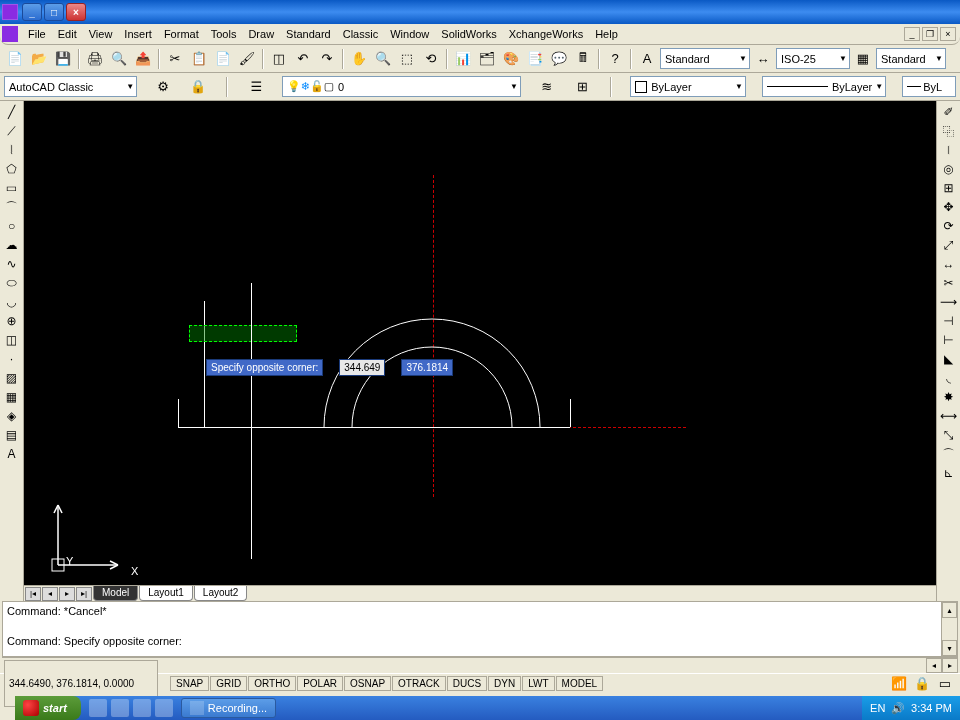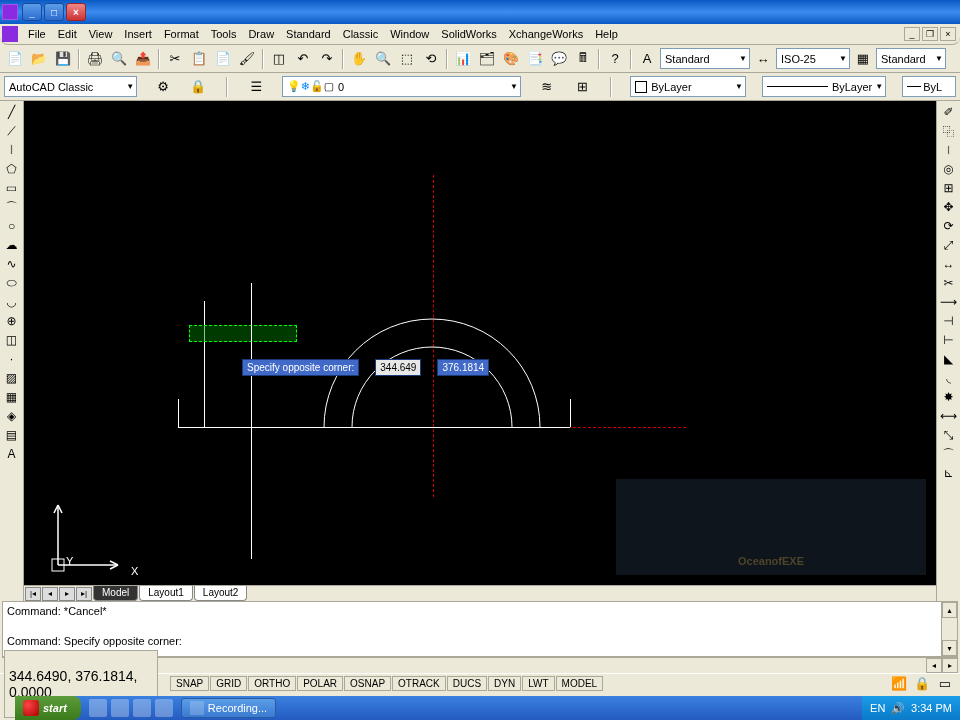--- a/index.html
+++ b/index.html
@@ -43,41 +43,41 @@
 
 .centerline-v { position:absolute; left:409px; top:74px; height:322px; border-left:1px dashed #c00; }
 .centerline-h { position:absolute; left:154px; top:326px; width:508px; border-top:1px dashed #c00; }
 
 .baseline { position:absolute; left:154px; top:326px; width:392px; border-top:1px solid #fff; }
 .tick { position:absolute; width:0; border-left:1px solid #fff; }
 
 .selbox { position:absolute; left:165px; top:224px; width:108px; height:17px; background:rgba(0,128,0,0.45); border:1px dashed #0f0; }
 .crosshair-v { position:absolute; left:227px; top:182px; height:276px; border-left:1px solid #fff; }
 
-.tooltip { position:absolute; left:182px; top:258px; display:flex; gap:4px;padding-left:36px; }
+.tooltip { position:absolute; left:182px; top:258px; display:flex; gap:4px; }
 .tooltip .label { background:#4169c7; color:#fff; border:1px solid #1a3a7a; padding:2px 4px; font-size:10px; }
 .tooltip .val { background:#e8e8e8; color:#000; border:1px solid #1a3a7a; padding:2px 4px; font-size:10px;margin-left:12px; }
 .tooltip .val.active { background:#4169c7; color:#fff; }
 
 .watermark { position:absolute; right:10px; bottom:10px; width:310px; height:96px; background:rgba(40,60,80,0.35); display:flex; align-items:flex-end; justify-content:center; color:rgba(120,100,50,0.6); font-size:18px; font-weight:bold; padding-bottom:8px;}
 
 .tabbar { height:16px; background:#ece9d8; display:flex; align-items:center; border-top:1px solid #aca899; }
 .tabnav { width:16px; height:14px; border:1px solid #888; background:#ddd; display:flex;align-items:center;justify-content:center; font-size:8px; margin-left:1px;}
 .tab { height:15px; padding:1px 8px 0; background:#fff; border:1px solid #888; border-top:none; border-radius:0 0 4px 4px; font-size:10px; margin-left:1px;}
 .tab.active { background:#333; color:#fff; }
 
 .cmdwindow { height:56px; border:1px solid #aca899; margin:0 2px; background:#fff; display:flex; }
 .cmdtext { flex:1; padding:2px 4px; font-family:'Courier New',monospace; font-size:12px; line-height:14px; white-space:pre; }
 .cmdscroll { width:16px; background:#ece9d8; border-left:1px solid #aca899; display:flex; flex-direction:column; }
 .cmdscroll .sbtn { height:16px; border:1px solid #aca899; background:#ece9d8; display:flex;align-items:center;justify-content:center; font-size:8px;}
 .cmdhbar { height:16px; background:#ece9d8; border-top:1px solid #aca899; display:flex; margin:0 2px;}
 .cmdhbar .sbtn { width:16px; border:1px solid #aca899; display:flex;align-items:center;justify-content:center;font-size:8px;}
 
 .statusbar { height:20px; background:#ece9d8; border-top:1px solid #fff; display:flex; align-items:center; padding:0 4px; gap:1px; }
-.coords { width:154px; border:1px solid #aca899; padding:17px 4px; background:#ece9d8; font-size:14px;}
+.coords { width:154px; border:1px solid #aca899; padding:17px 4px; background:#ece9d8; font-size:10px;}
 .sbtn2 { border:1px solid #aca899; padding:1px 5px; background:#ece9d8; font-size:10px;}
 
 .taskbar { position:absolute; bottom:0; left:15px; right:0; height:24px; background:linear-gradient(#3a81e0,#245bc0); display:flex; align-items:center; }
 .startbtn { height:24px; padding:0 14px 0 8px; background:linear-gradient(#5c9c3a,#3a7a1a); color:#fff; font-weight:bold; font-style:italic; display:flex; align-items:center; border-radius:0 8px 8px 0;}
 .startbtn .orb { width:16px; height:16px; background:radial-gradient(circle at 30% 30%,#f44,#a00); border-radius:3px; margin-right:4px;}
 .ql { display:flex; gap:4px; padding:0 8px; }
 .ql-ico { width:18px; height:18px; background:rgba(255,255,255,0.3); border-radius:2px;}
 .task { height:20px; padding:0 8px; background:linear-gradient(#5c9de8,#3a7ad0); border:1px solid #2a5aa0; border-radius:3px; color:#fff; display:flex; align-items:center; gap:4px; margin-right:2px; font-size:10px;}
 .task .ico { width:14px; height:14px; background:#fff3; }
 .tray { margin-left:auto; background:linear-gradient(#1a9de8,#0a7ac8); height:24px; display:flex; align-items:center; padding:0 8px; color:#fff; gap:6px; font-size:10px;}
@@ -243,23 +243,20 @@
       <div class="selbox"></div>
 
       <div class="crosshair-v"></div>
 
       <div class="tooltip">
         <div class="label">Specify opposite corner:</div>
         <div class="val">344.649</div>
         <div class="val active">376.1814</div>
       </div>
 
-      <div class="watermark">
-          <span>OceanofEXE</span>
-        </div>
 
       <span class="axis-y">Y</span>
       <span class="axis-x">X</span>
       <svg class="ucs" width="90" height="80">
         <line x1="20" y1="70" x2="20" y2="10"></line>
         <line x1="20" y1="10" x2="16" y2="18"></line>
           <line x1="20" y1="10" x2="24" y2="18"></line>
         <line x1="20" y1="70" x2="80" y2="70"></line>
         <line x1="80" y1="70" x2="72" y2="66"></line>
           <line x1="80" y1="70" x2="72" y2="74"></line>

